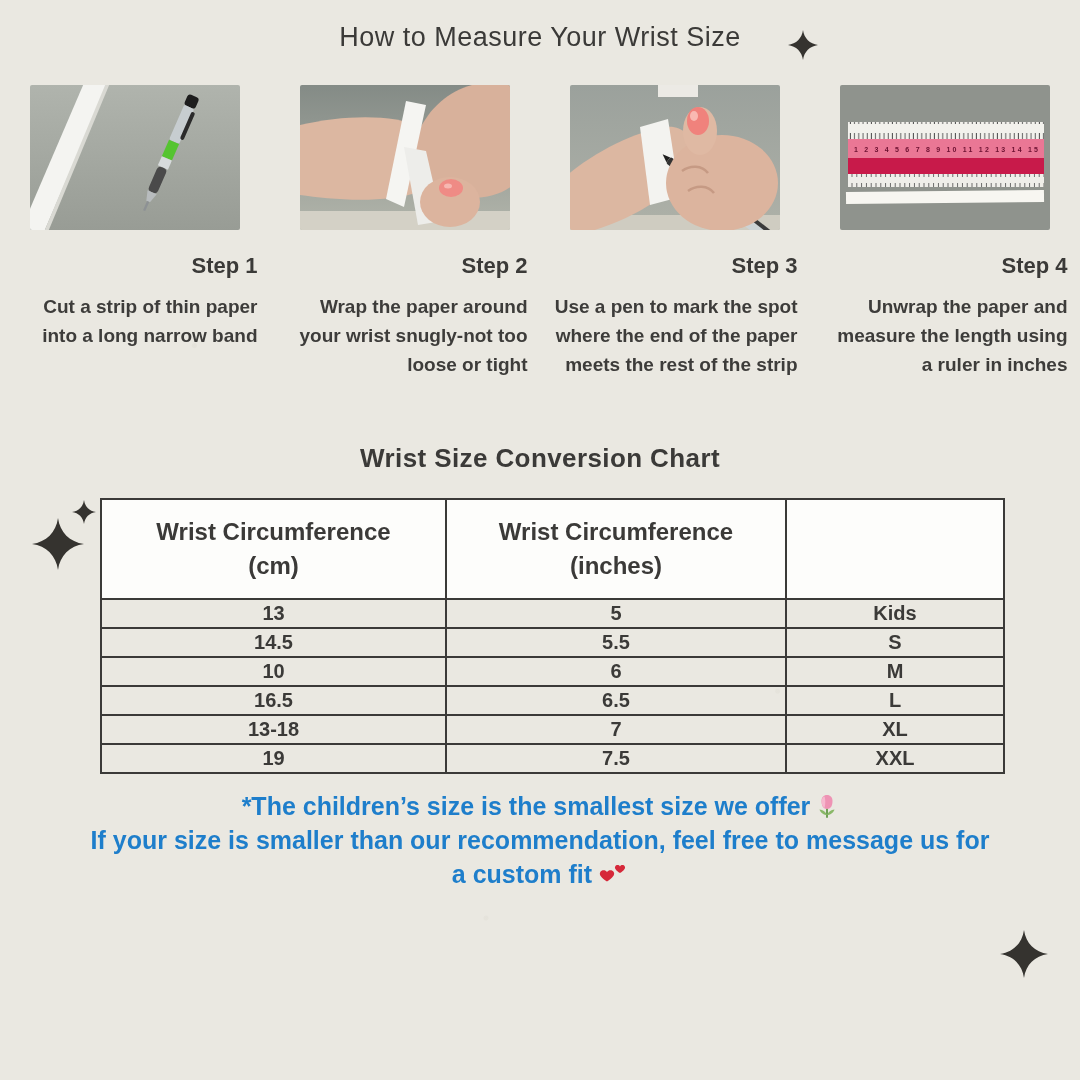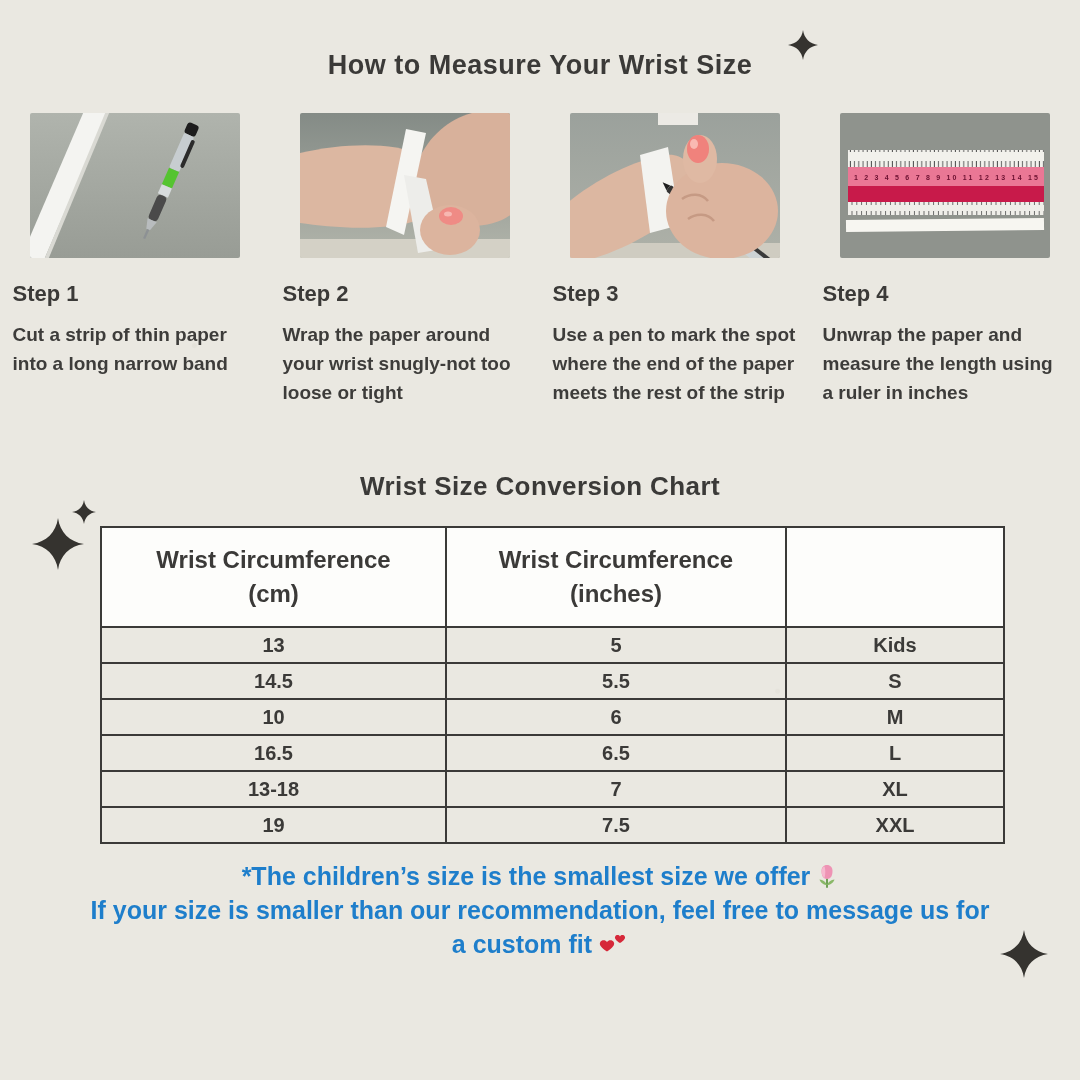--- a/index.html
+++ b/index.html
@@ -12,42 +12,42 @@
     background-image:
       radial-gradient(circle at 18% 32%, rgba(190,186,172,.12) 0 2px, transparent 3px),
       radial-gradient(circle at 72% 64%, rgba(190,186,172,.10) 0 2px, transparent 3px),
       radial-gradient(circle at 45% 85%, rgba(190,186,172,.10) 0 2px, transparent 3px);
     font-family:"Liberation Sans", sans-serif;
     color:#3b3a38;
     overflow:hidden;
   }
   
   .page-title {
-    padding-top:50px;
+    padding-top:22px;
     text-align:center;
     font-size:27px;
-    font-weight:bold;
+    font-weight:normal;
     letter-spacing:.5px;
     color:#3b3a38;
   }
   .sparkle { position:absolute; }
   .sparkle svg { display:block; width:100%; height:100%; }
   .sparkle-title  { left:788px; top:30px;  width:30px; height:30px; }
   .sparkle-chart-small { left:72px;  top:500px; width:24px; height:24px; }
   .sparkle-chart-big   { left:32px;  top:518px; width:52px; height:52px; }
   .sparkle-footer { left:1000px; top:930px; width:48px; height:48px; }
   
   .steps {
     margin-top:32px;
     display:grid;
     grid-template-columns:repeat(4, 245px);
     gap:25px;
     justify-content:center;
   }
-  .step { text-align:left; }
+  .step { text-align:right; }
   .step-photo {
     width:210px; height:145px;
     margin:0 auto;
     display:block;
     border-radius:2px;
   }
   .step-title {
     margin-top:23px;
     font-size:22px;
     font-weight:bold;
@@ -80,21 +80,21 @@
   }
   col.c1 { width:345px; } col.c2 { width:340px; } col.c3 { width:218px; }
   tr.head th {
     height:100px;
     background:#fdfdfb;
     font-size:24px;
     font-weight:bold;
     line-height:34px;
   }
   tr.data td {
-    height:36px;
+    height:29px;
     font-size:20px;
     font-weight:bold;
   }
   
   .footer {
     margin-top:15px;
     text-align:center;
     color:#1e7ecb;
     font-size:25px;
     font-weight:bold;

